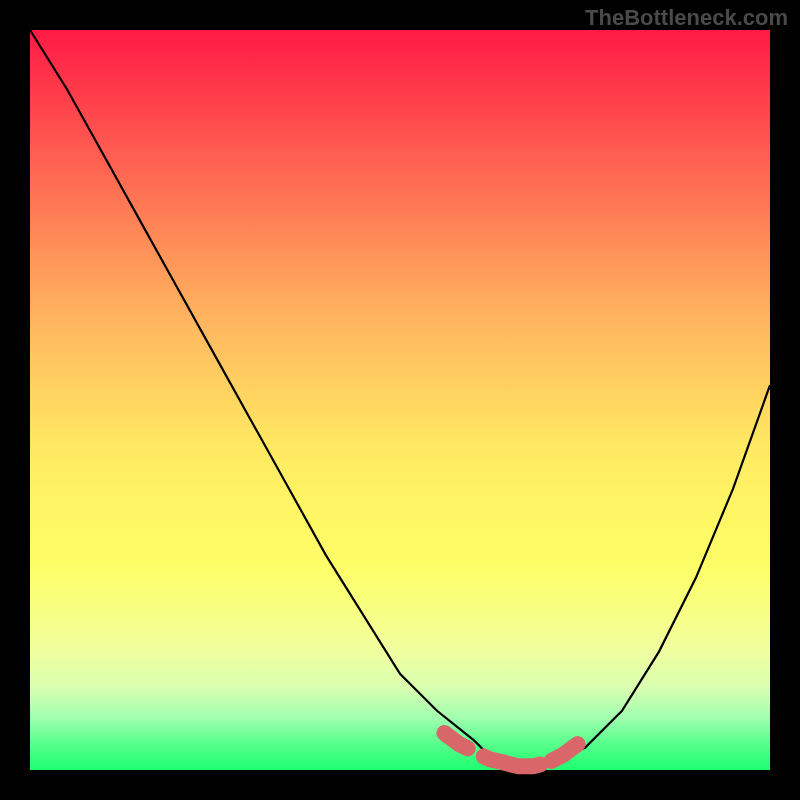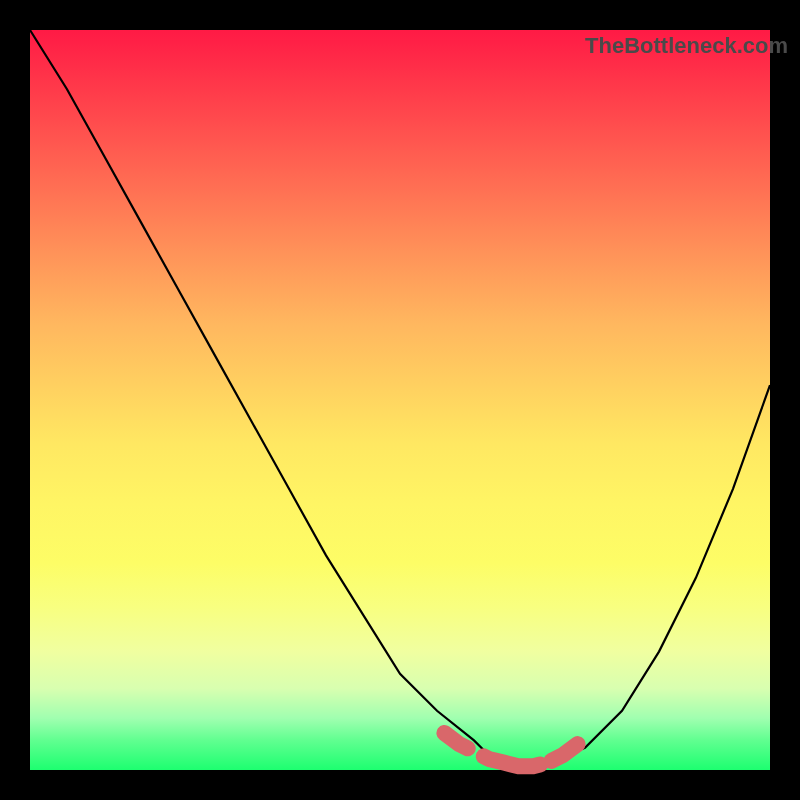--- a/index.html
+++ b/index.html
@@ -12,21 +12,20 @@
     overflow: hidden;
   }
   .watermark {
     position: absolute;
     top: 5px;
     right: 12px;
     color: #4a4a4a;
     font-size: 22px;
     font-weight: bold;
     z-index: 10;
-    margin-top: 28px;
   }
   .plot-area {
     position: absolute;
     left: 30px;
     top: 30px;
     width: 740px;
     height: 740px;
     background: linear-gradient(to bottom,
       #ff1a45 0%,
       #ff3a4a 8%,

